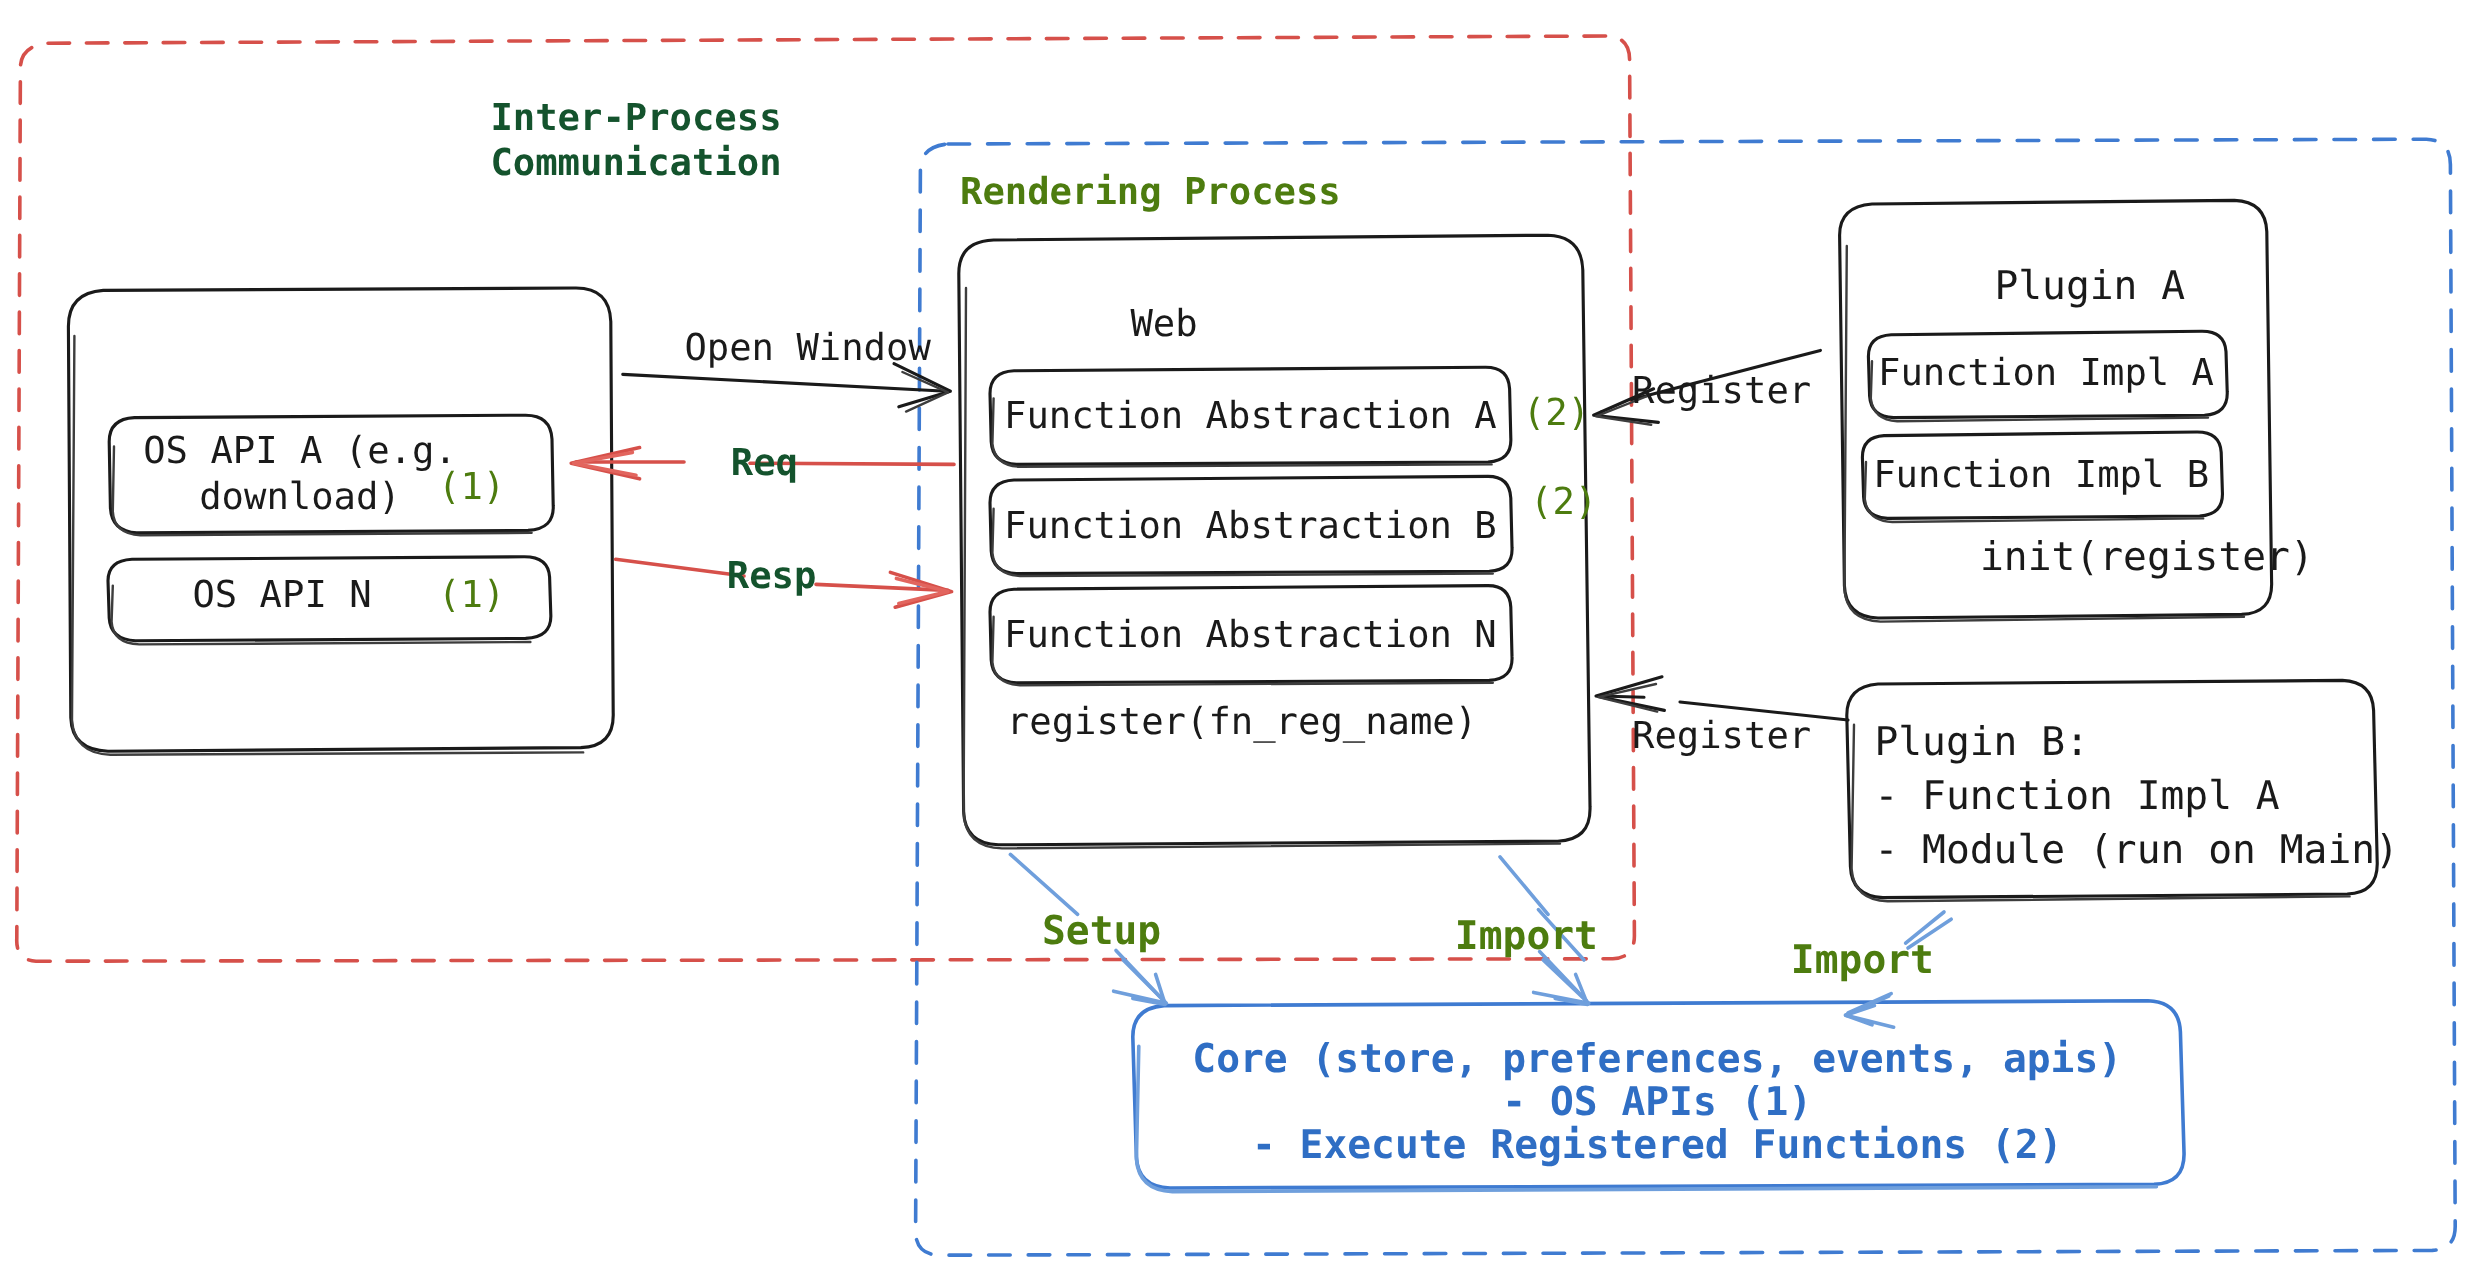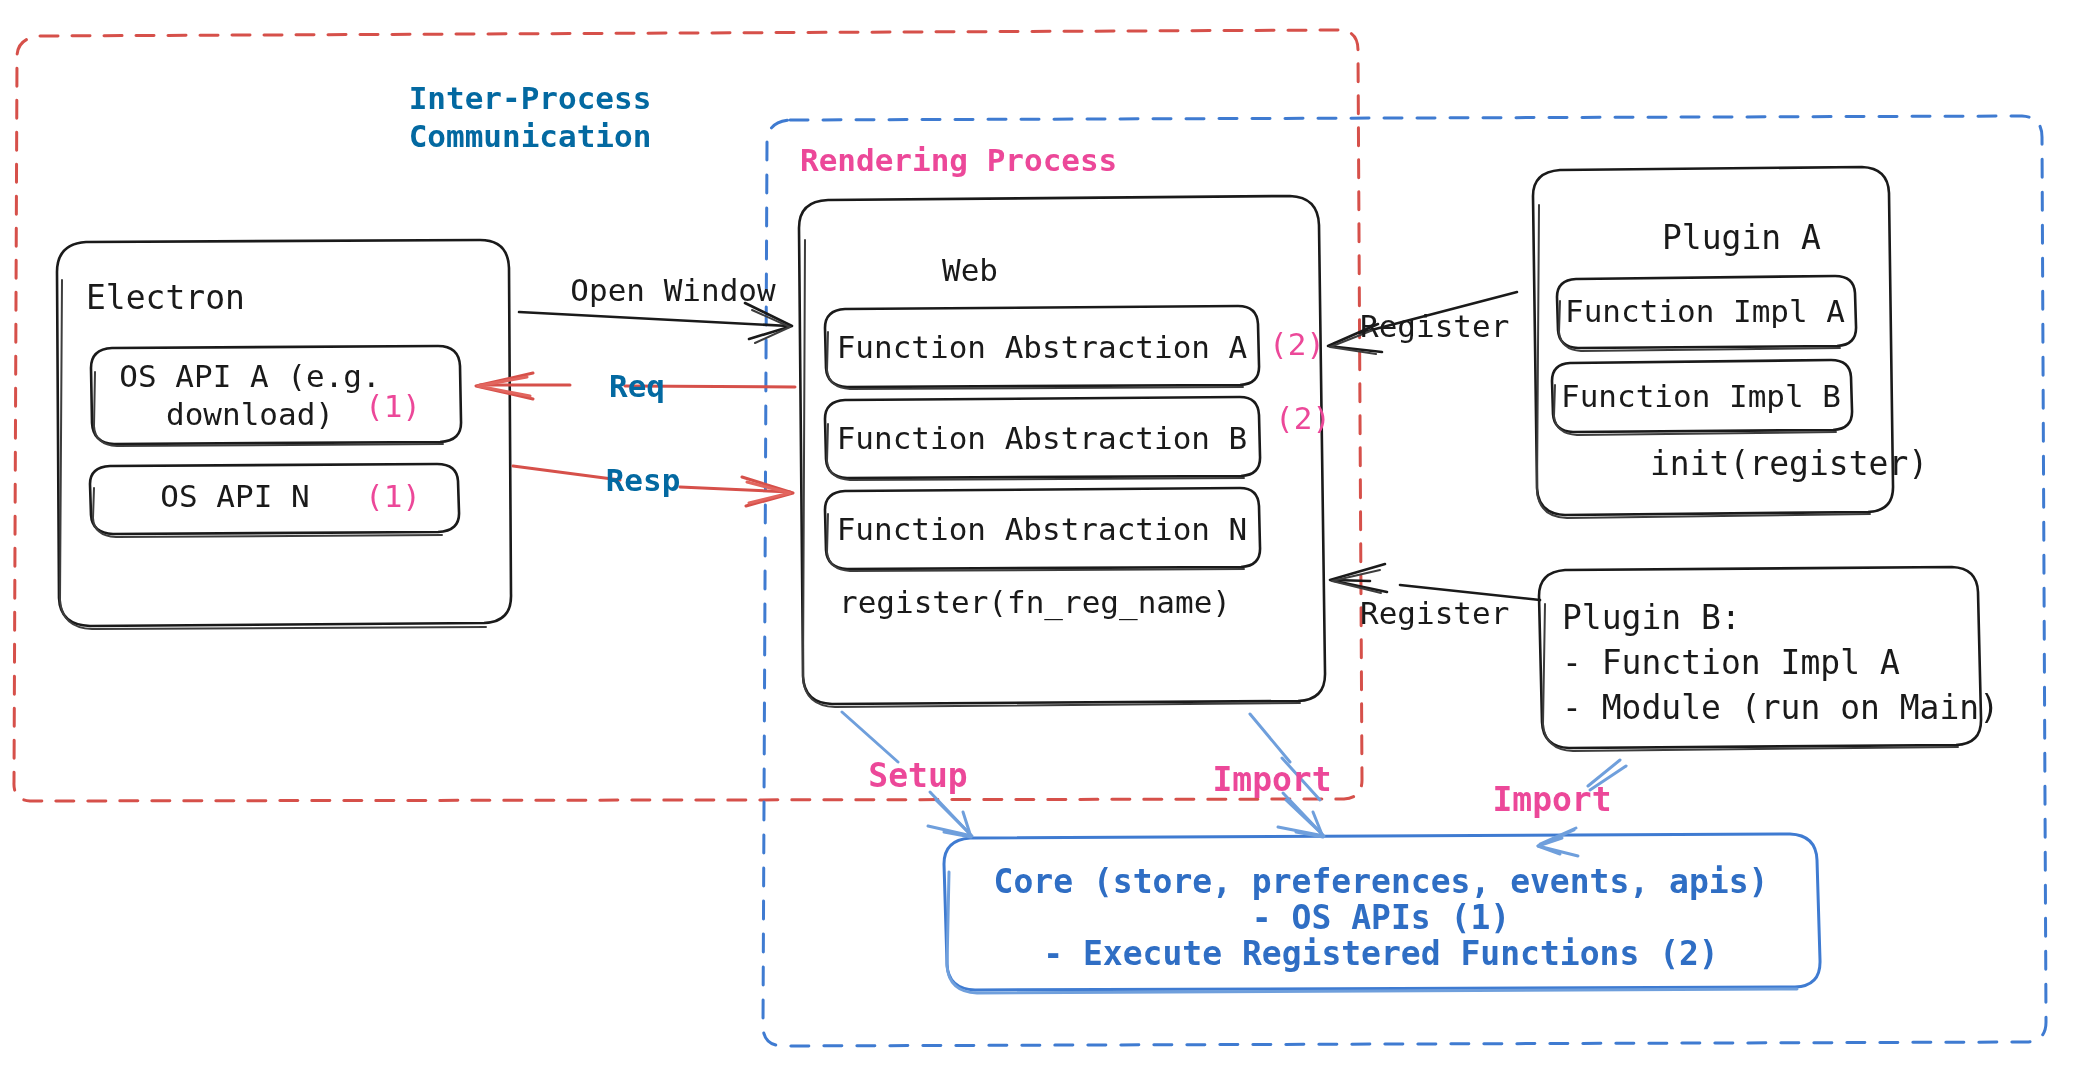--- a/index.html
+++ b/index.html
@@ -25,22 +25,22 @@
   }
   .lbl {
     position: absolute;
     font-family: "DejaVu Sans Mono", monospace;
     color: #1a1a1a;
     white-space: pre;
     line-height: 1.22;
   }
   .lbl.c  { text-align: center; }
   .lbl.l  { text-align: left; }
-  .red    { color: #0369a1; }
-  .blue   { color: #ec4899; }
+  .red    { color: #14532d; }
+  .blue   { color: #4d7c0f; }
   .blue-d { color: #2f6ec4; }
   .t24 { font-size: 31px; }
   .t26 { font-size: 33px; }
   .bold { font-weight: 700; }
 </style>
 </head>
 <body>
 
 <div id="canvas">
 
@@ -180,21 +180,20 @@
       <path class="stroke-bluel" d="M 1574 830 L 1538 846 L 1578 856"></path>
       <path class="stroke-bluel" d="M 1562 838 L 1538 846 L 1560 854"></path>
     </g>
   </svg>
 
   <div class="lbl c t24 red bold" style="left:360px; top:80px; width:340px;"><span>Inter-Process
 Communication</span></div>
 
   <div class="lbl l t24 blue bold" style="left:800px; top:142px; width:420px;"><span>Rendering Process</span></div>
 
-  <div class="lbl l t26" style="left:86px; top:278px; width:320px;"><span>Electron</span></div>
 
   <div class="lbl c t24" style="left:100px; top:358px; width:300px;"><span>OS API A (e.g.
 download)</span></div>
   <div class="lbl c t24 blue" style="left:358px; top:388px; width:70px;"><span>(1)</span></div>
 
   <div class="lbl c t24" style="left:110px; top:478px; width:250px;"><span>OS API N</span></div>
   <div class="lbl c t24 blue" style="left:358px; top:478px; width:70px;"><span>(1)</span></div>
 
   <div class="lbl c t24" style="left:548px; top:272px; width:250px;"><span>Open Window</span></div>
   <div class="lbl c t24 red bold" style="left:582px; top:368px; width:110px;"><span>Req</span></div>

